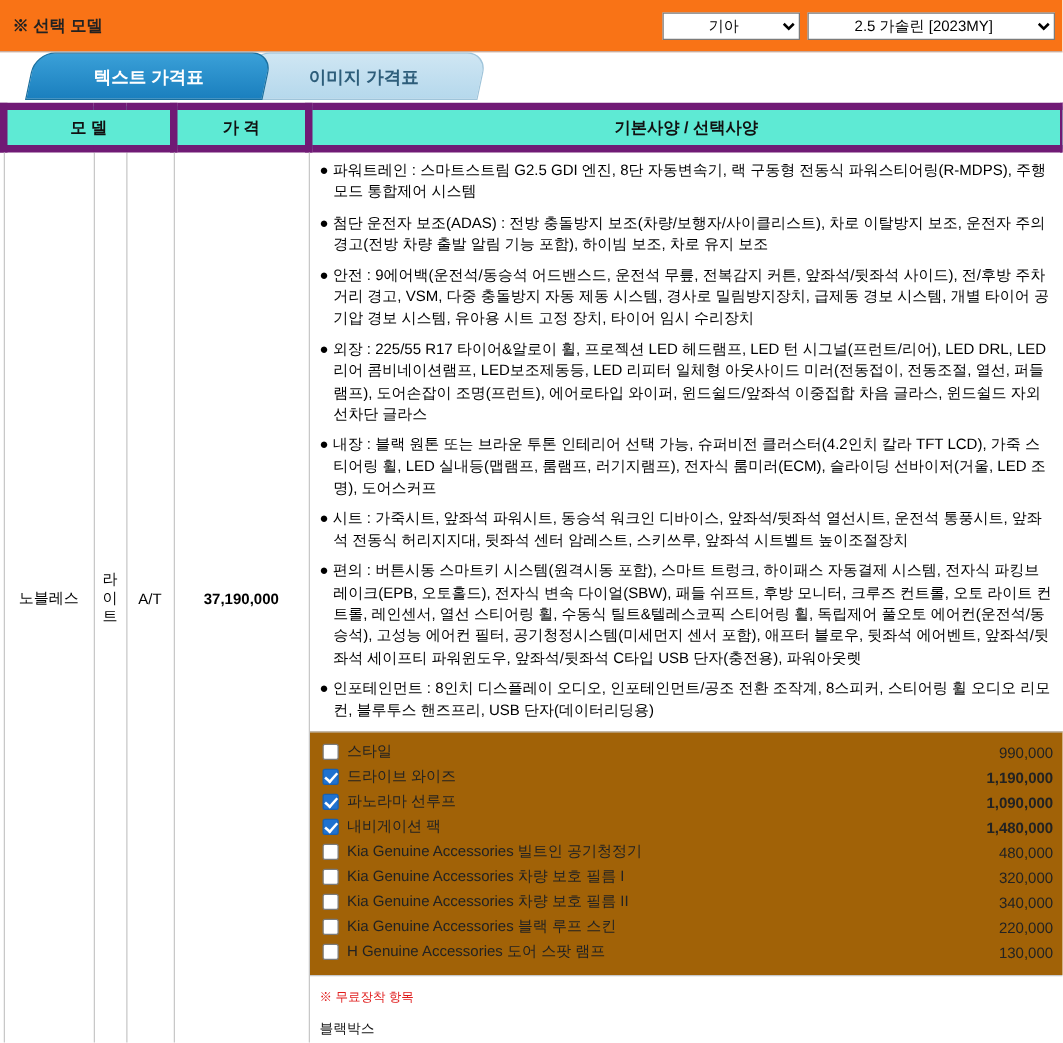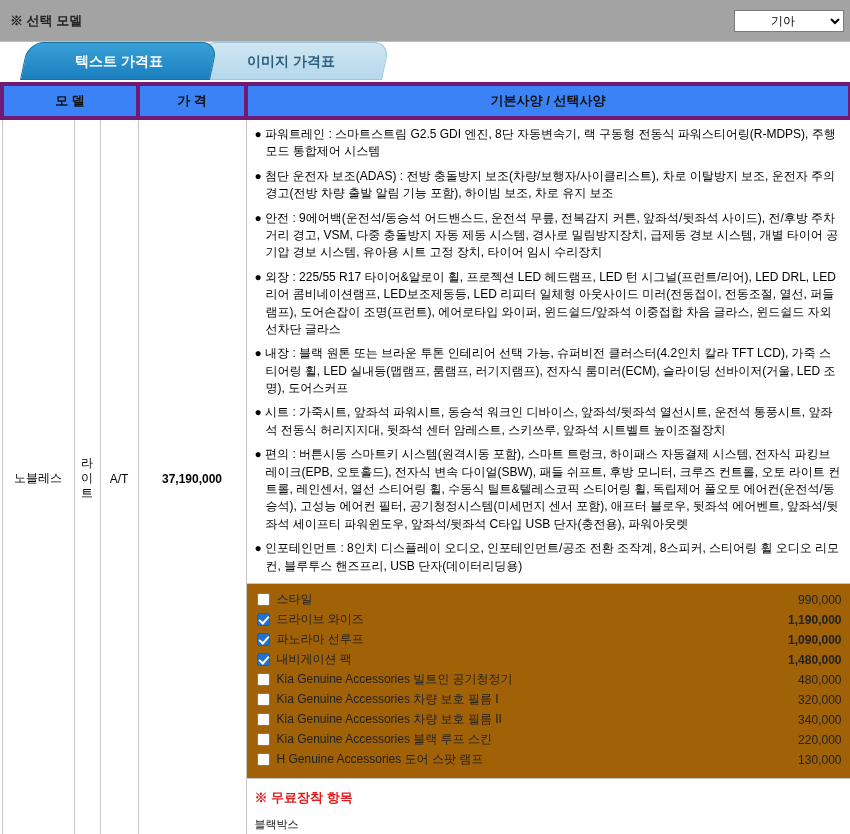--- a/index.html
+++ b/index.html
@@ -10,21 +10,21 @@
     font-family: "Liberation Sans", sans-serif;
     font-size: 12px;
     color: #000;
     overflow: hidden;
   }
   #root { width: 850px; height: 834px; position: relative; }
 
   
   .topbar {
     height: 42px;
-    background: #a3a3a3;
+    background: #f97316;
     border-bottom: 1px solid #b9c0cc;
     display: flex;
     align-items: center;
     padding: 0 6px;
     gap: 6px;
   }
   .topbar-label {
     font-size: 13px;
     font-weight: bold;
     color: #222;
@@ -80,22 +80,22 @@
     z-index: 1;
   }
 
   
   table.grid {
     width: 850px;
     border-collapse: collapse;
     table-layout: fixed;
   }
   table.grid th {
-    background: #3b82f6;
-    border: 4px solid #701a75;
+    background: #5eead4;
+    border: 6px solid #701a75;
     font-size: 13px;
     font-weight: bold;
     height: 34px;
     color: #111;
   }
   table.grid td {
     border: 1px solid #c8c8c8;
     vertical-align: middle;
     font-size: 12px;
   }
@@ -164,36 +164,39 @@
   .opt-price.bold { font-weight: bold; }
 
   
   .free-wrap {
     border-top: 1px solid #c8c8c8;
     padding: 10px 8px 6px 8px;
     background: #fff;
   }
   .free-title {
     color: #e01b1b;
-    font-weight: bold;
-    font-size: 13px;
+    font-weight: normal;
+    font-size: 10px;
     margin-bottom: 10px;
   }
   .free-item { font-size: 11px; color: #111; }
 </style>
 </head>
 <body>
 
 <div id="root">
 
   <div class="topbar">
     <div class="topbar-label">※ 선택 모델</div>
     <div class="topbar-spacer"></div>
     <select class="sel sel-brand">
       <option>기아</option>
+    </select>
+    <select class="sel sel-trim">
+      <option>2.5 가솔린 [2023MY]</option>
     </select>
   </div>
 
   <div class="tabstrip">
     <div class="tab tab-1">
       <span>텍스트 가격표</span>
     </div>
     <div class="tab tab-2">
       <span>이미지 가격표</span>
     </div>

